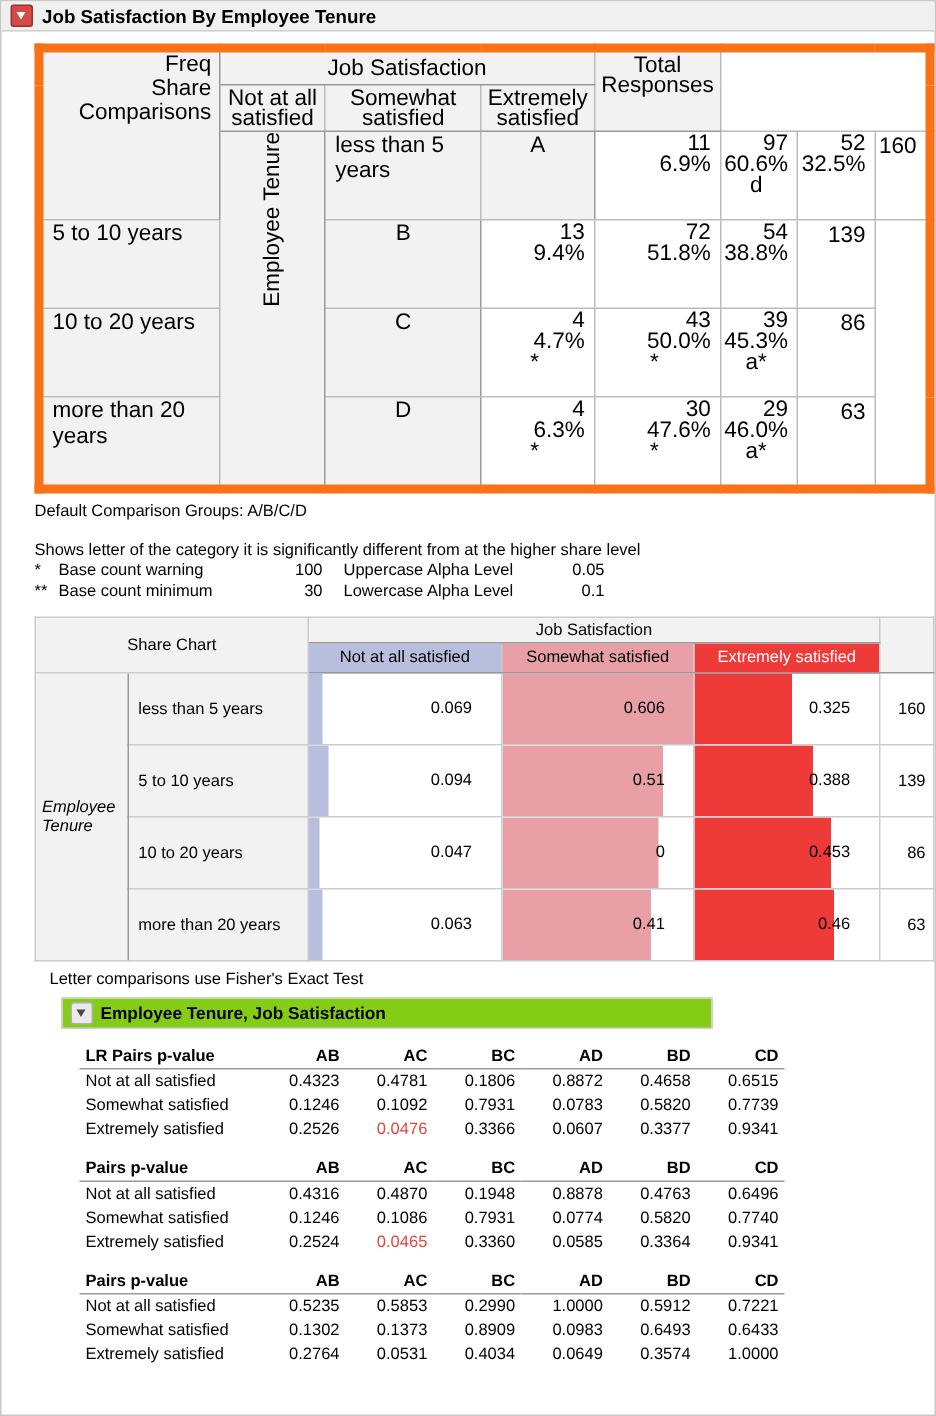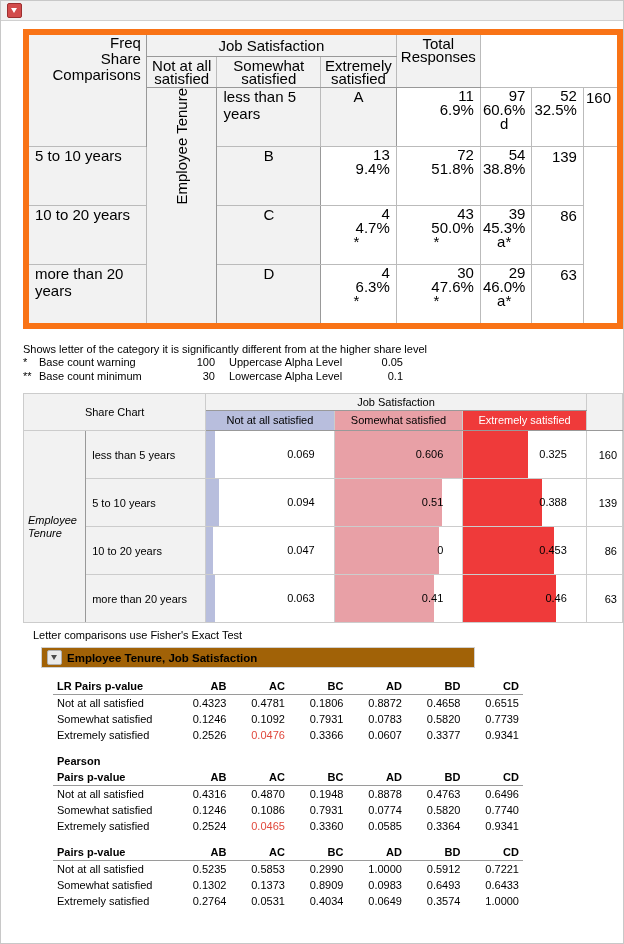--- a/index.html
+++ b/index.html
@@ -275,21 +275,21 @@
   .sub-note {
     margin: 6px 0 0 32px;
     font-size: 11px;
   }
   .sub-header {
     display: flex;
     align-items: center;
     gap: 5px;
     margin: 6px 0 0 40px;
     width: 434px;
-    background: #a16207;
+    background: #84cc16;
     border: 1px solid #d0d0d0;
     padding: 2px 5px;
     box-sizing: border-box;
   }
   .sub-header .title-text { font-size: 11.5px; }
 
   .stat-wrap { margin: 10px 0 0 52px; }
   table.stats {
     font-size: 11px;
     width: 470px;
@@ -317,20 +317,21 @@
   .sig { color: #e0483c; }
   .twoline { line-height: 13px; }
 </style>
 </head>
 <body>
 
 <div class="page">
 
   <div class="title-bar">
     <div class="disclosure"></div>
+    <div class="title-text">Job Satisfaction By Employee Tenure</div>
   </div>
 
   <div class="ct-wrap">
     <table class="crosstab">
       <tbody>
           <tr>
         <td class="ct-hdrblock" rowspan="3">
           <div class="ct-hdr-label">Freq</div>
           <div class="ct-hdr-label">Share</div>
           <div class="ct-hdr-label">Comparisons</div>
@@ -425,20 +426,21 @@
           <div>29</div>
           <div>46.0%</div>
           <div class="cmp">a*</div>
         </td>
         <td class="ct-total">63</td>
       </tr>
     </tbody>
       </table>
   </div>
 
+  <div class="note">Default Comparison Groups: A/B/C/D</div>
 
   <div class="legend">
     <div>Shows letter of the category it is significantly different from at the higher share level</div>
     <table>
       <tbody>
           <tr>
         <td class="lg-sym">*</td>
         <td class="lg-txt">Base count warning</td>
         <td class="lg-num">100</td>
         <td class="lg-txt2">Uppercase Alpha Level</td>
@@ -588,24 +590,20 @@
         <td class="num">0.3377</td>
         <td class="num">0.9341</td>
       </tr>
     </tbody>
       </table>
   </div>
 
   <div class="stat-wrap">
     <table class="stats">
       <tbody>
-          <tr>
-        <td class="lbl" style="font-weight:bold;">Pearson</td>
-        <td colspan="6"></td>
-      </tr>
       <tr class="hdrow">
         <td class="lbl">Pairs p-value</td>
         <td class="num">AB</td>
         <td class="num">AC</td>
         <td class="num">BC</td>
         <td class="num">AD</td>
         <td class="num">BD</td>
         <td class="num">CD</td>
       </tr>
       <tr>

